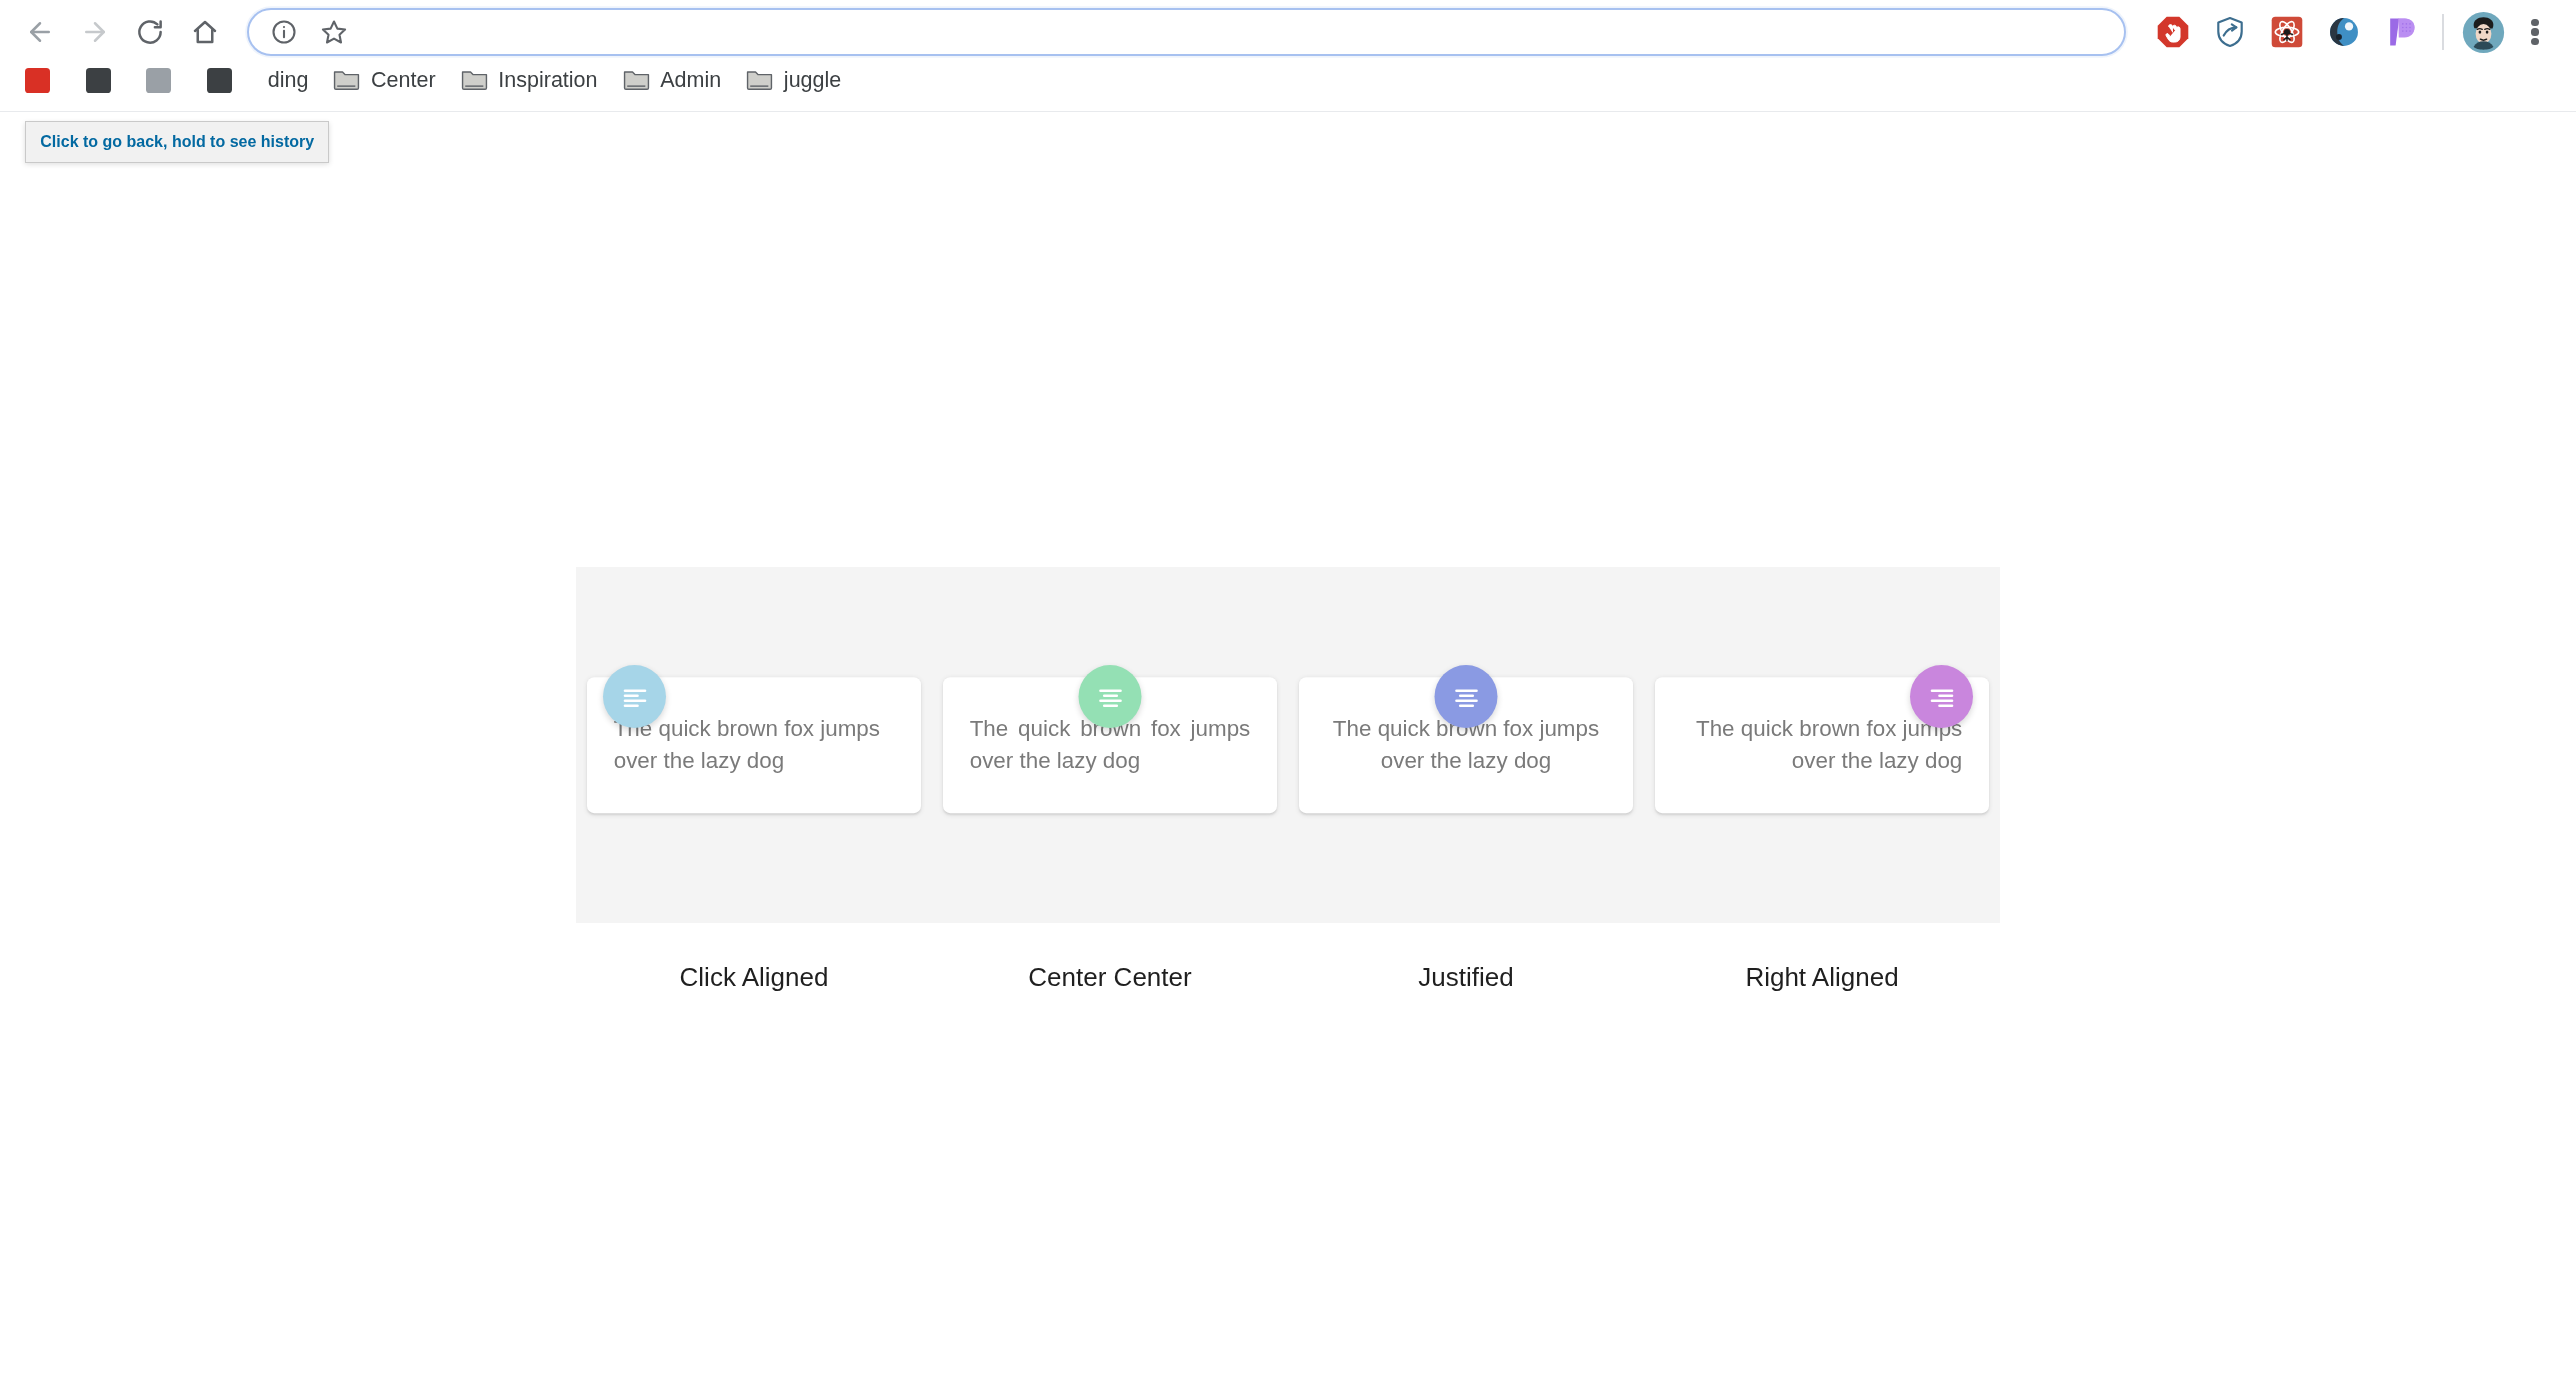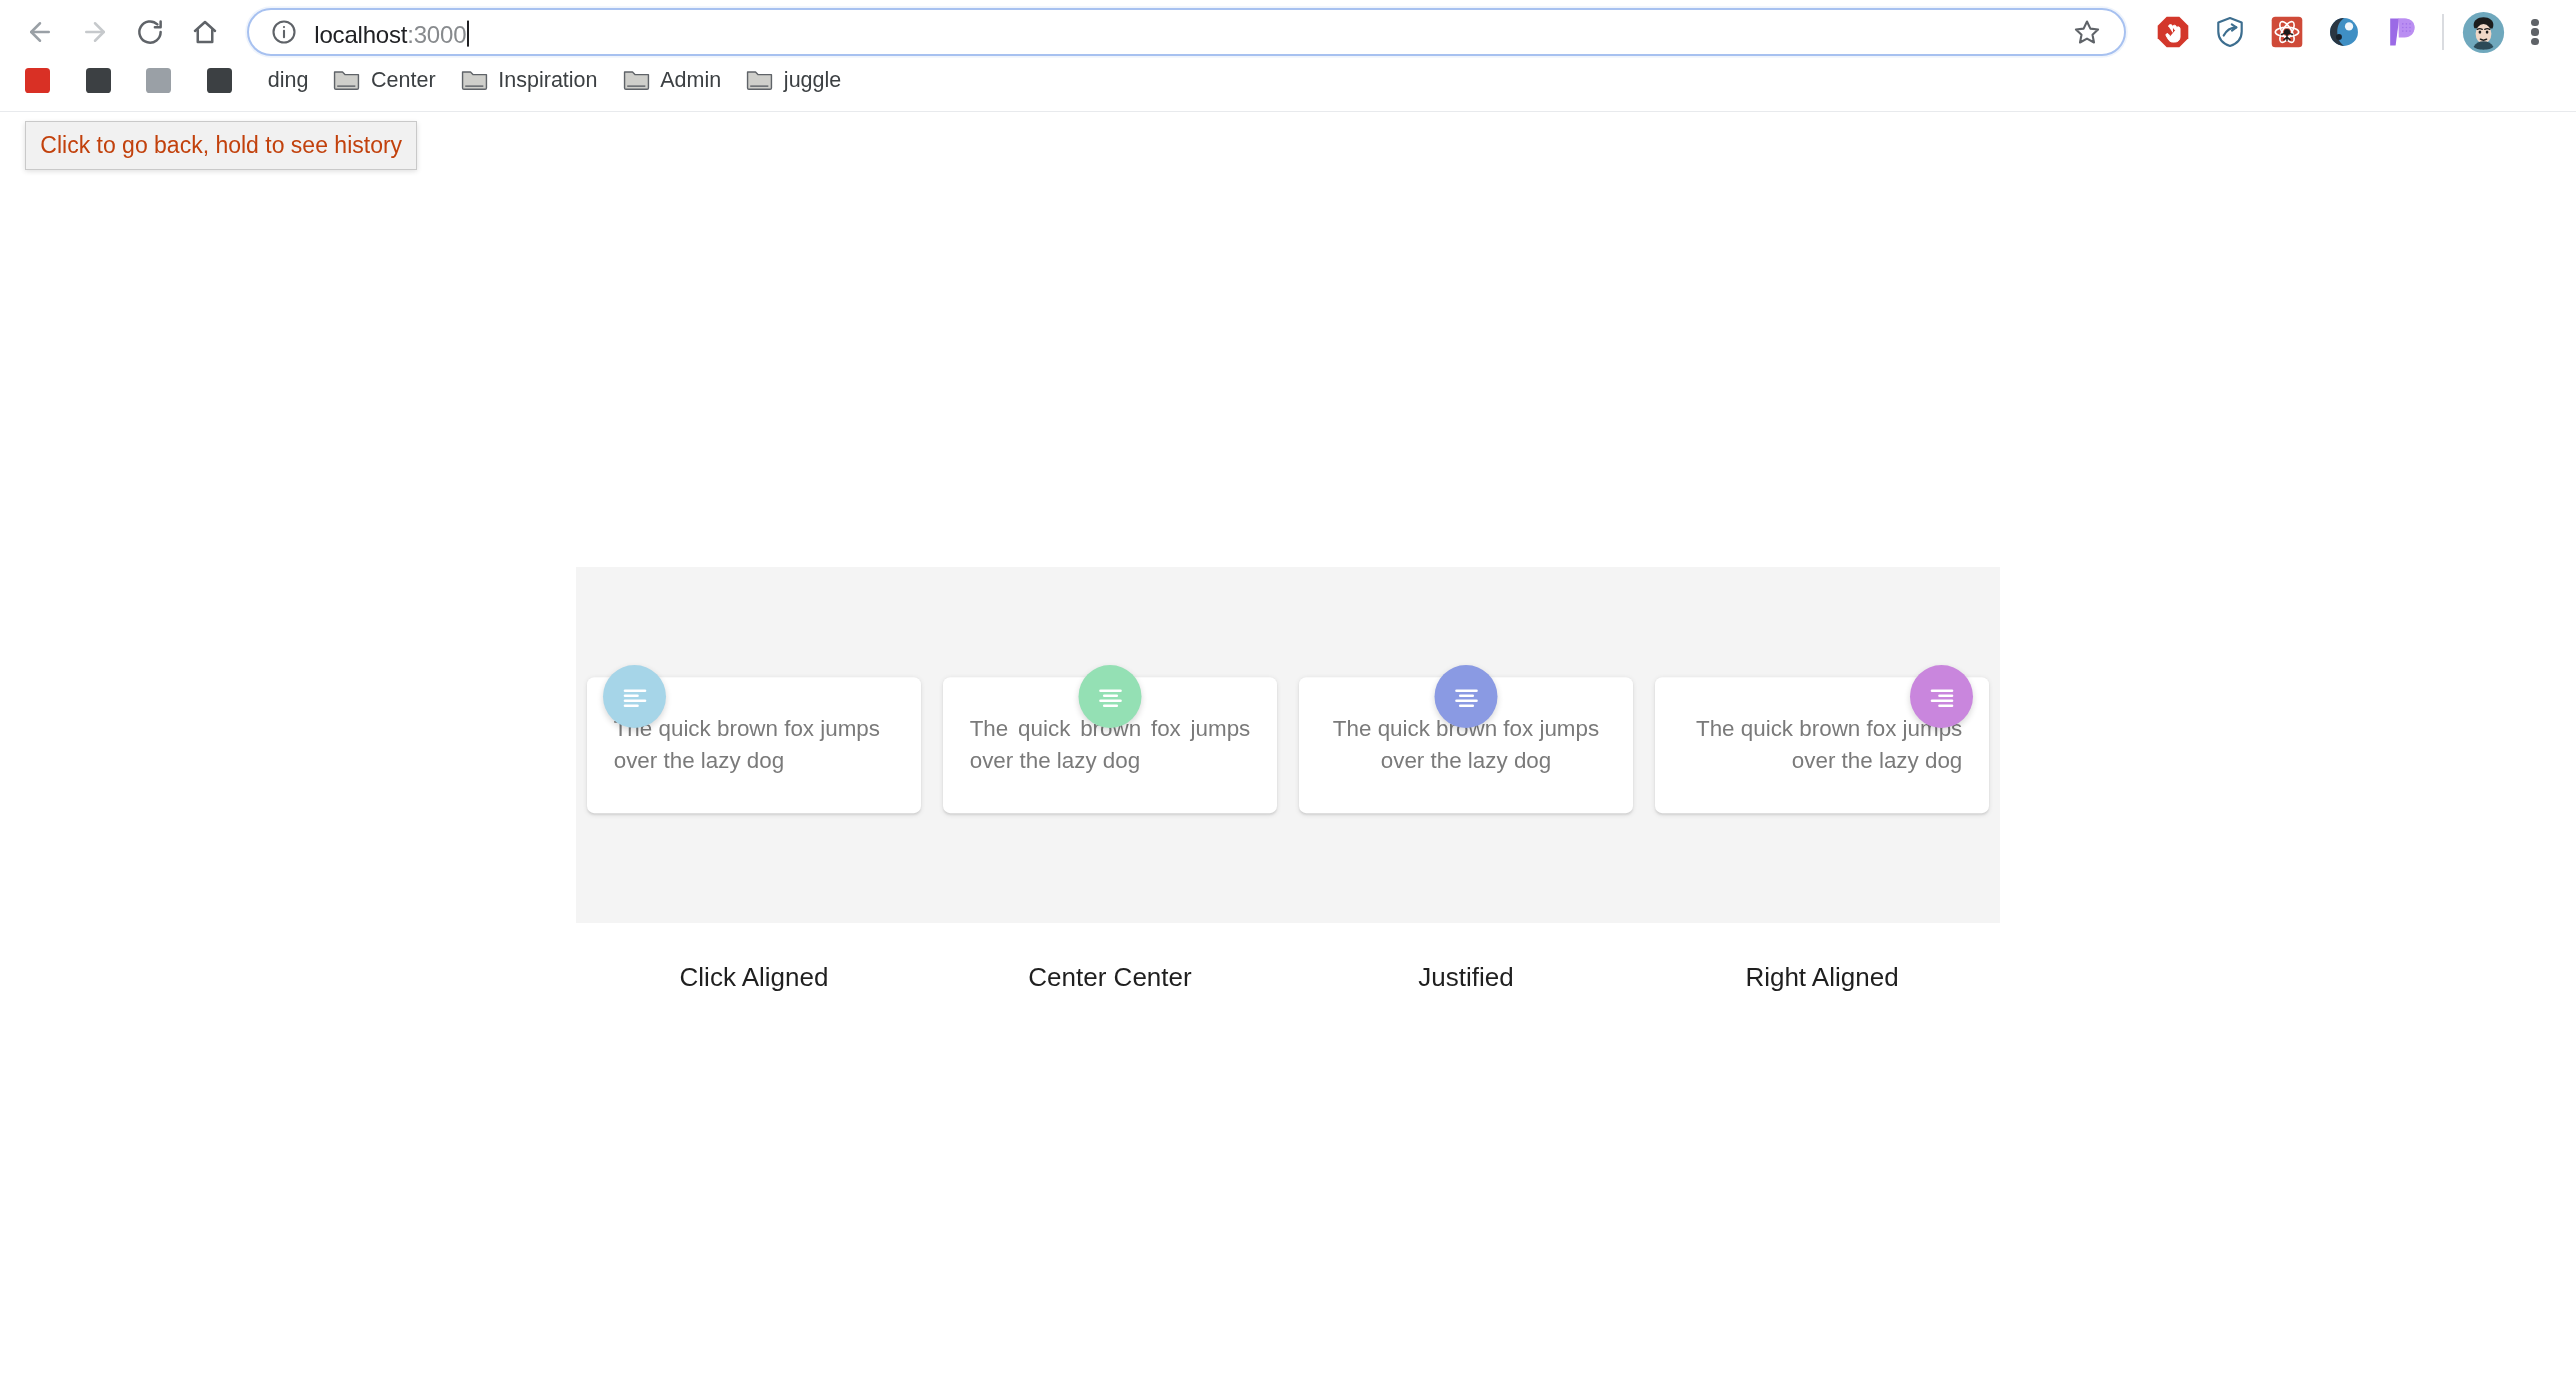--- a/index.html
+++ b/index.html
@@ -166,28 +166,29 @@
   .fav-dark { background: #3c4043; }
   .fav-grey { background: #9aa0a6; }
 
   
   .tooltip {
     position: absolute;
     left: 25px;
     top: 57px;
     background: #f1f1f1;
     border: 1.8px solid #c9c9c9;
-    color: #c2410c;
-    font-size: 23px;
+    color: #0369a1;
+    font-size: 16px;
     line-height: 1;
     padding: 11.6px 14.3px 12.5px 14.3px;
     white-space: nowrap;
     box-shadow: 0 1.8px 5.4px rgba(0,0,0,0.14);
     z-index: 90;
     pointer-events: none;
+    font-weight: bold;
   }
 
   
   .page {
     width: 100%;
     height: calc(100% - 115px);
     background: #ffffff;
     display: flex;
     align-items: flex-start;
     justify-content: center;
@@ -313,25 +314,20 @@
       </span>
     </div>
 
     <div class="omnibox">
       <span class="info-icon">
         <svg width="28" height="28" viewBox="0 0 24 24" fill="none" stroke="#5f6368" stroke-width="1.8" stroke-linecap="round">
           <circle cx="12" cy="12" r="9"></circle>
           <line x1="12" y1="11" x2="12" y2="16.5"></line>
           <circle cx="12" cy="7.8" r="0.9" fill="#5f6368" stroke="none"></circle>
         </svg>
-      </span>
-      <span class="url-text">
-        <span>localhost</span>
-          <span class="url-port">:3000</span>
-          <span class="caret"></span>
       </span>
       <span class="star-btn">
         <svg width="28" height="28" viewBox="0 0 24 24" fill="none" stroke="#5f6368" stroke-width="1.8" stroke-linejoin="round">
           <polygon points="12 3 14.9 9.1 21.5 9.9 16.7 14.4 18 21 12 17.7 6 21 7.3 14.4 2.5 9.9 9.1 9.1"></polygon>
         </svg>
       </span>
     </div>
 
     <div class="ext-icons">
 

